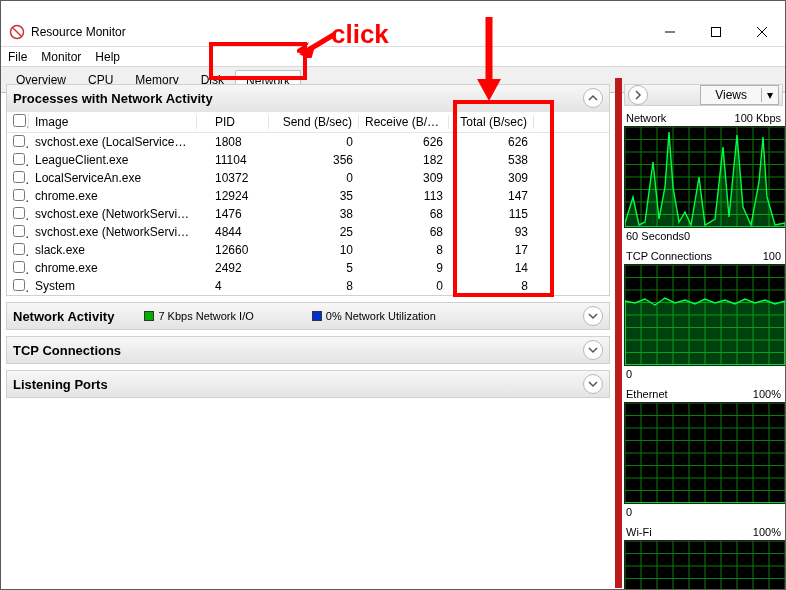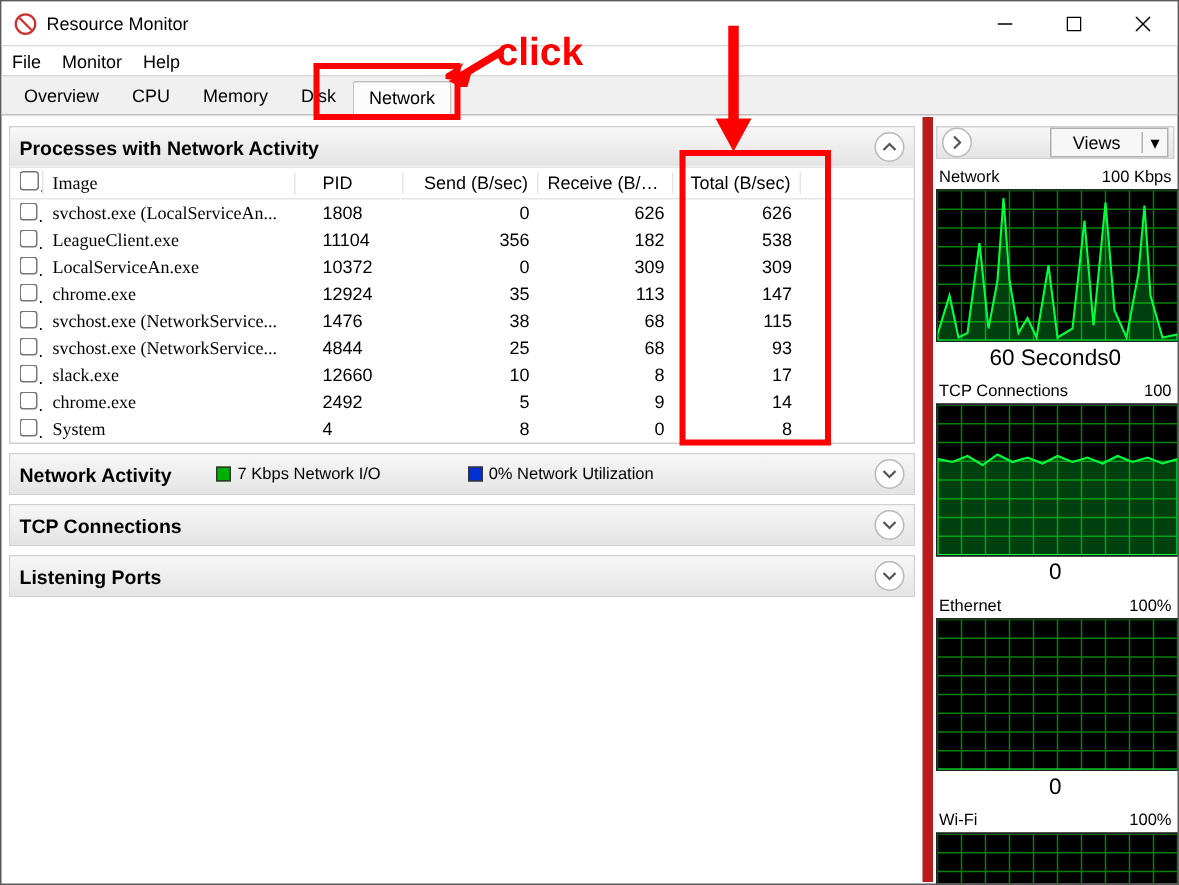--- a/index.html
+++ b/index.html
@@ -1,18 +1,18 @@
 <!DOCTYPE html>
 <html><head>
 <meta charset="utf-8">
 <style>
   * { box-sizing: border-box; margin: 0; padding: 0; font-family: "Segoe UI", Tahoma, sans-serif; }
   body { width: 786px; height: 590px; background: #fff; position: relative; overflow: hidden; border: 1px solid #5a5a5a; }
   
-  .titlebar { height: 30px; display: flex; align-items: center; padding: 0 0 0 8px; background: #fff; border-bottom: 1px solid #ddd; }
+  .titlebar { height: 30px; display: flex; align-items: center; padding: 0 0 0 8px; background: #fff; border-bottom: 1px solid #ddd; margin-top: 16px; }
   .titlebar .icon { width: 16px; height: 16px; margin-right: 6px; }
   .titlebar .title { font-size: 12px; flex: 1; }
   .winbtns { display: flex; }
   .winbtn { width: 46px; height: 30px; display: flex; align-items: center; justify-content: center; }
   
   .menubar { display: flex; padding: 0 0; height: 19px; align-items: center; }
   .menubar .menuitem { font-size: 12px; padding: 1px 7px; }
   
   .tabbar { display: flex; background: #f0f0f0; border-top: 1px solid #d9d9d9; border-bottom: 1px solid #c0c0c0; padding: 2px 4px 0 4px; height: 27px; }
   .tab { font-size: 12px; padding: 3px 10px 2px 10px; border: 1px solid transparent; margin-right: 0px; position: relative; }
@@ -26,41 +26,41 @@
   .panel-hdr { display: flex; align-items: center; background: linear-gradient(#f7f7f7,#e4e4e4); height: 26px; padding: 0 6px; font-size: 13px; cursor: pointer; }
   .panel-hdr .title { font-weight: 700; }
   .panel-hdr .spacer { flex: 1; }
   .chevbtn { width: 20px; height: 20px; border: 1px solid #b8b8b8; border-radius: 50%; display: flex; align-items: center; justify-content: center; background: #fff; }
   .legend-sq { width: 10px; height: 10px; border: 1px solid #333; margin-right: 4px; }
   .legend-txt { font-size: 11px; margin-right: 18px; }
   
   .tablehdr { display: flex; align-items: center; background: #fff; border-top: 1px solid #e5e5e5; border-bottom: 1px solid #e5e5e5; height: 22px; font-size: 12px; }
   .col { padding: 0 6px; overflow: hidden; white-space: nowrap; text-overflow: ellipsis; }
   .c-chk { width: 22px; text-align: center; }
-  .c-img { width: 168px; text-align: left; font-family: Liberation Serif, serif; }
+  .c-img { width: 168px; text-align: left; }
   .c-pid { width: 60px; text-align: left; margin-left: 12px; }
   .c-send { width: 90px; text-align: right; }
   .c-recv { width: 90px; text-align: right; }
   .c-tot  { width: 85px; text-align: right; }
   .tablehdr .col { border-right: 1px solid #e5e5e5; }
   .rows { max-height: 168px; overflow-y: scroll; font-size: 12px; }
   .row { display: flex; align-items: center; height: 18px; }
   .row input[type=checkbox] { width: 12px; height: 12px; }
   
   .rc-hdr { display: flex; align-items: center; height: 26px; padding: 0 3px; background: linear-gradient(#f7f7f7,#e4e4e4); border: 1px solid #d0d0d0; }
   .views-btn { border: 1px solid #b0b0b0; background: #f7f7f7; font-size: 12px; height: 20px; display:flex; align-items:center; }
   .views-btn .lbl { padding: 0 14px; border-right: 1px solid #b0b0b0; }
   .views-btn .dd { padding: 0 5px; }
   
   .graph-block { margin-top: 4px; }
   .graph-title { display: flex; justify-content: space-between; font-size: 11px; padding: 2px 2px; }
   .graph { width: 162px; height: 102px; border: 1px solid #222; background: #000; position: relative; margin: 0 auto; }
   .grid line { stroke: #0a7f0a; stroke-width: 1; }
   .series { stroke: #00ff3c; fill: rgba(0,255,60,0.25); stroke-width: 1.4; }
-  .graph-foot { display: flex; justify-content: center; font-size: 15px; padding: 2px 2px; }
+  .graph-foot { display: flex; justify-content: flex-start; font-size: 11px; padding: 2px 2px; }
   
   .anno { position: absolute; pointer-events: none; }
   .anno-box { border: 4px solid #ff0000; position: absolute; }
   .anno-text { color: #ff0000; font-weight: 700; font-size: 26px; position: absolute; }
   .anno-arrow-h { position: absolute; }
   .anno-arrow-v { position: absolute; }
 </style>
 </head>
 <body>
 

